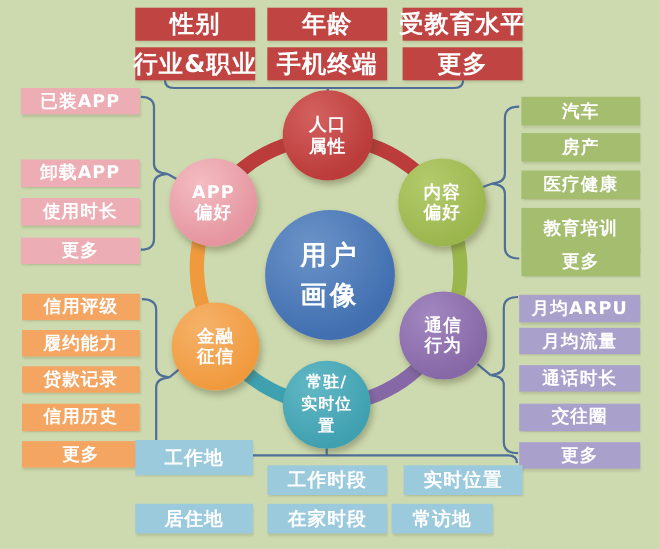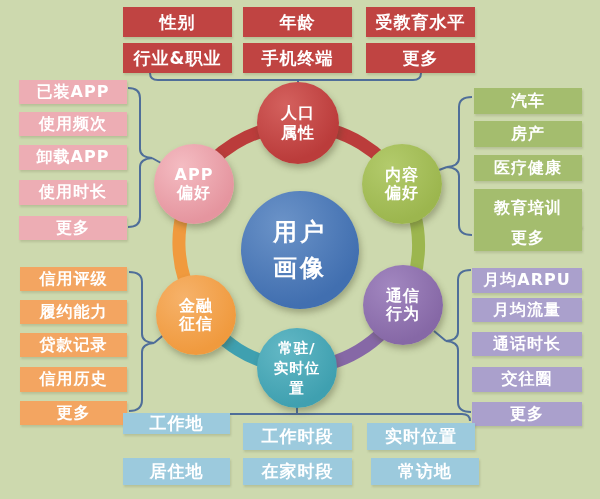--- a/index.html
+++ b/index.html
@@ -8,21 +8,21 @@
     position:relative;width:600px;height:499px;overflow:hidden;
     background:#cdd9ae;
   }
   #connector-layer{position:absolute;left:0;top:0;width:600px;height:499px;}
   .box{
     position:absolute;display:flex;align-items:center;justify-content:center;
     color:#fff;font-weight:700;font-size:16px;letter-spacing:1px;
     box-shadow:1px 2px 2px rgba(60,60,30,0.15);
     white-space:nowrap;
   }
-  .box.red{background:#c04442;font-size:17px;}
+  .box.red{background:#c04442;font-size:22px;}
   .box.pink{background:#edadb4;}
   .box.orange{background:#f3a561;}
   .box.green{background:#a4bd6e;}
   .box.purple{background:#aaa0cc;}
   .box.ltblue{background:#9ccadd;font-size:17px;}
   .circle{
     position:absolute;border-radius:50%;
     display:flex;flex-direction:column;align-items:center;justify-content:space-evenly;
     color:#fff;font-weight:700;text-align:center;
     box-shadow:2px 4px 6px rgba(70,70,40,0.35);
@@ -67,21 +67,20 @@
   </svg>
 
   <div class="box red" style="left:123px;top:7px;width:109px;height:30px">性别</div>
   <div class="box red" style="left:243px;top:7px;width:109px;height:30px">年龄</div>
   <div class="box red" style="left:366px;top:7px;width:109px;height:30px">受教育水平</div>
   <div class="box red" style="left:123px;top:43px;width:109px;height:30px">行业&amp;职业</div>
   <div class="box red" style="left:243px;top:43px;width:109px;height:30px">手机终端</div>
   <div class="box red" style="left:366px;top:43px;width:109px;height:30px">更多</div>
 
   <div class="box pink" style="left:19px;top:80px;width:108px;height:24px">已装APP</div>
-  <div class="box pink" style="left:19px;top:112px;width:108px;height:24px">使用频次</div>
   <div class="box pink" style="left:19px;top:145px;width:108px;height:25px">卸载APP</div>
   <div class="box pink" style="left:19px;top:180px;width:108px;height:25px">使用时长</div>
   <div class="box pink" style="left:19px;top:216px;width:108px;height:24px">更多</div>
 
   <div class="box orange" style="left:20px;top:267px;width:107px;height:24px">信用评级</div>
   <div class="box orange" style="left:20px;top:300px;width:107px;height:24px">履约能力</div>
   <div class="box orange" style="left:20px;top:333px;width:107px;height:24px">贷款记录</div>
   <div class="box orange" style="left:20px;top:367px;width:107px;height:25px">信用历史</div>
   <div class="box orange" style="left:20px;top:401px;width:107px;height:24px">更多</div>
 
@@ -90,26 +89,26 @@
   <div class="box green" style="left:474px;top:155px;width:108px;height:26px">医疗健康</div>
   <div class="box green" style="left:474px;top:189px;width:108px;height:39px">教育培训</div>
   <div class="box green" style="left:474px;top:225px;width:108px;height:26px">更多</div>
 
   <div class="box purple" style="left:472px;top:268px;width:110px;height:25px">月均ARPU</div>
   <div class="box purple" style="left:472px;top:298px;width:110px;height:24px">月均流量</div>
   <div class="box purple" style="left:472px;top:332px;width:110px;height:24px">通话时长</div>
   <div class="box purple" style="left:472px;top:367px;width:110px;height:25px">交往圈</div>
   <div class="box purple" style="left:472px;top:402px;width:110px;height:24px">更多</div>
 
-  <div class="box ltblue" style="left:123px;top:413px;width:107px;height:21px">工作地</div>
+  <div class="box ltblue" style="left:123px;top:400px;width:107px;height:32px">工作地</div>
   <div class="box ltblue" style="left:243px;top:423px;width:109px;height:27px">工作时段</div>
   <div class="box ltblue" style="left:367px;top:423px;width:108px;height:27px">实时位置</div>
   <div class="box ltblue" style="left:123px;top:458px;width:107px;height:27px">居住地</div>
   <div class="box ltblue" style="left:243px;top:458px;width:109px;height:27px">在家时段</div>
-  <div class="box ltblue" style="left:371px;top:458px;width:108px;height:27px">常访地</div>
+  <div class="box ltblue" style="left:356px;top:458px;width:92px;height:27px">常访地</div>
 
   <div class="circle sat c-demo">
     <span>人口</span>
     <span>属性</span>
   </div>
   <div class="circle sat c-app">
     <span>APP</span>
     <span>偏好</span>
   </div>
   <div class="circle sat c-content">

